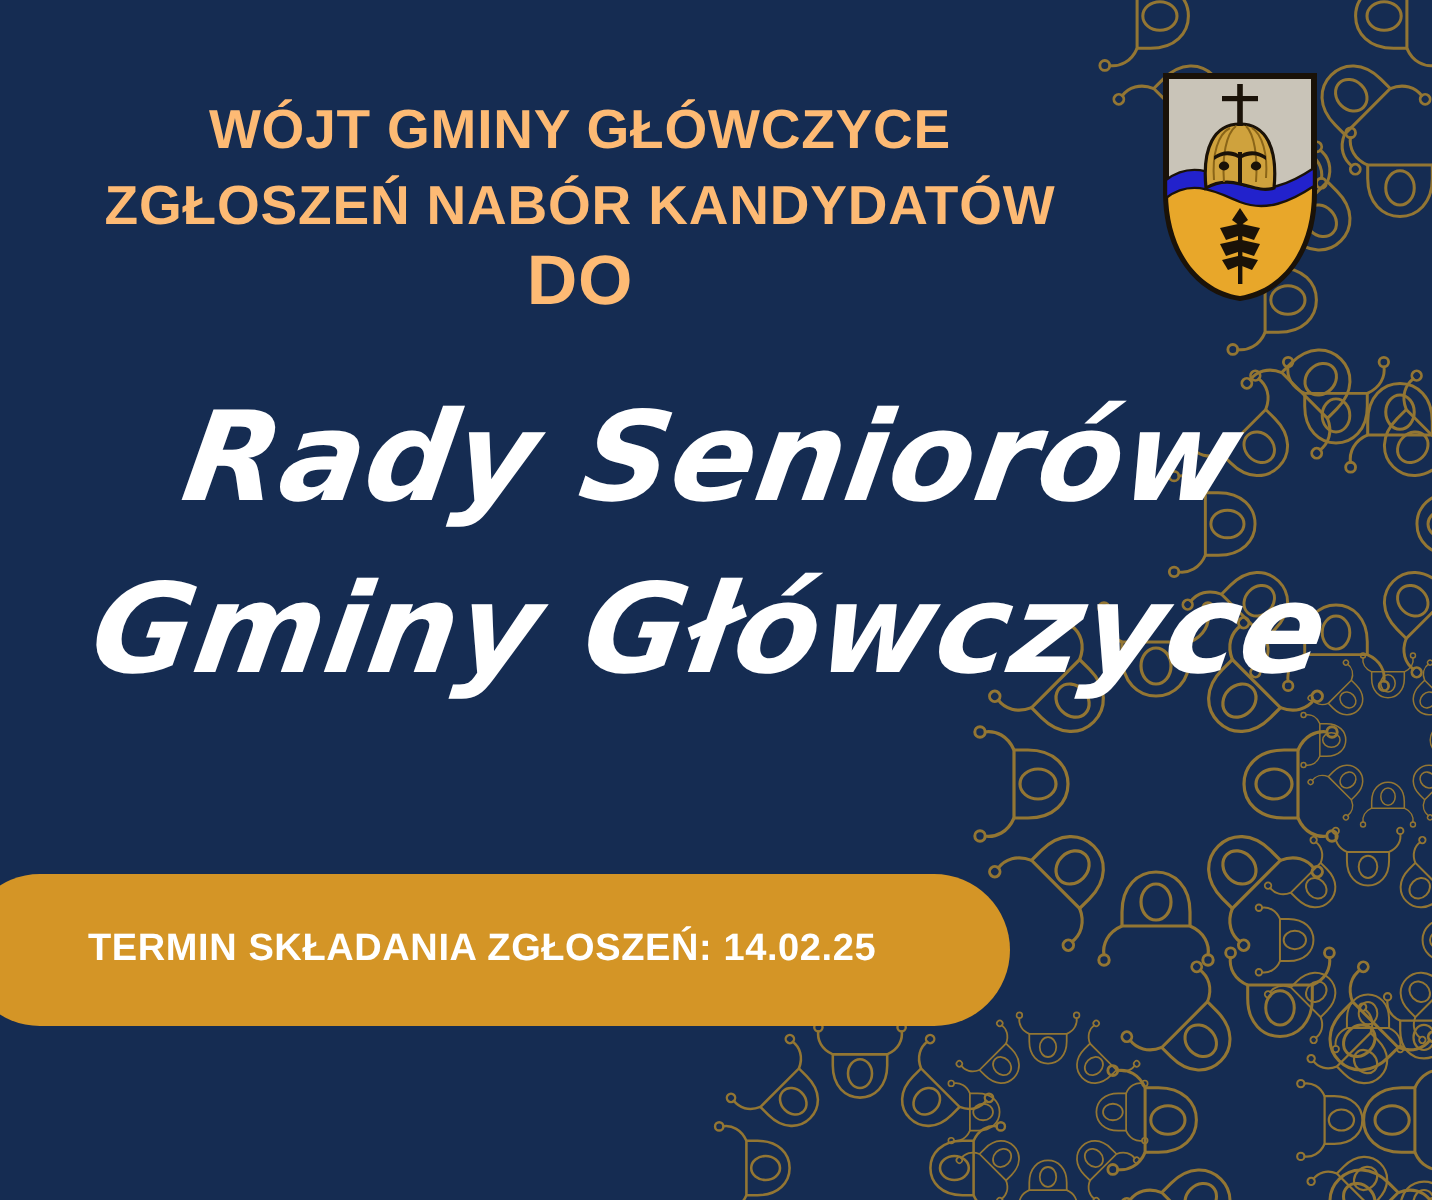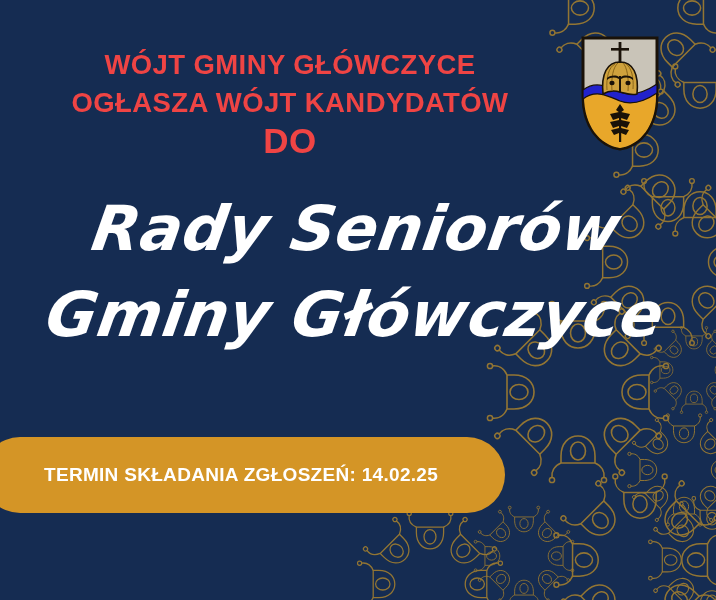--- a/index.html
+++ b/index.html
@@ -25,21 +25,21 @@
     pointer-events: none;
   }
   #headings {
     position: absolute;
     left: 0;
     top: 46px;
     width: 580px;
     text-align: center;
   }
   .head-line {
-    color: #ef4444;
+    color: #fdba74;
     font-weight: bold;
     font-size: 27.5px;
     letter-spacing: 0.4px;
     line-height: 38px;
     white-space: nowrap;
   }
   .head-line.l1 { font-size: 27.5px; }
   .head-line.l2 { font-size: 27.5px; }
   .head-line.l3 { font-size: 35px; }
 
@@ -136,21 +136,21 @@
       <use href="#ring-motif" transform="translate(684,470) scale(0.62)"></use>
       <use href="#ring-motif" transform="translate(524,556) scale(0.55)"></use>
       <use href="#ring-motif" transform="translate(640,560) scale(0.95)"></use>
       <use href="#ring-motif" transform="translate(430,584) scale(0.80)"></use>
       <use href="#ring-motif" transform="translate(712,560) scale(0.70)"></use>
     </g>
   </svg>
 
   <div id="headings">
     <div class="head-line l1">WÓJT GMINY GŁÓWCZYCE</div>
-    <div class="head-line l2">OGŁASZA WÓJT KANDYDATÓW</div>
+    <div class="head-line l2">ZGŁOSZEŃ NABÓR KANDYDATÓW</div>
     <div class="head-line l3">DO</div>
   </div>
 
   <div id="script-block">
     <div class="script-line s1">Rady Seniorów</div>
     <div class="script-line s2">Gminy Główczyce</div>
   </div>
 
   <div id="banner">
     <span id="banner-text">TERMIN SKŁADANIA ZGŁOSZEŃ: 14.02.25</span>

